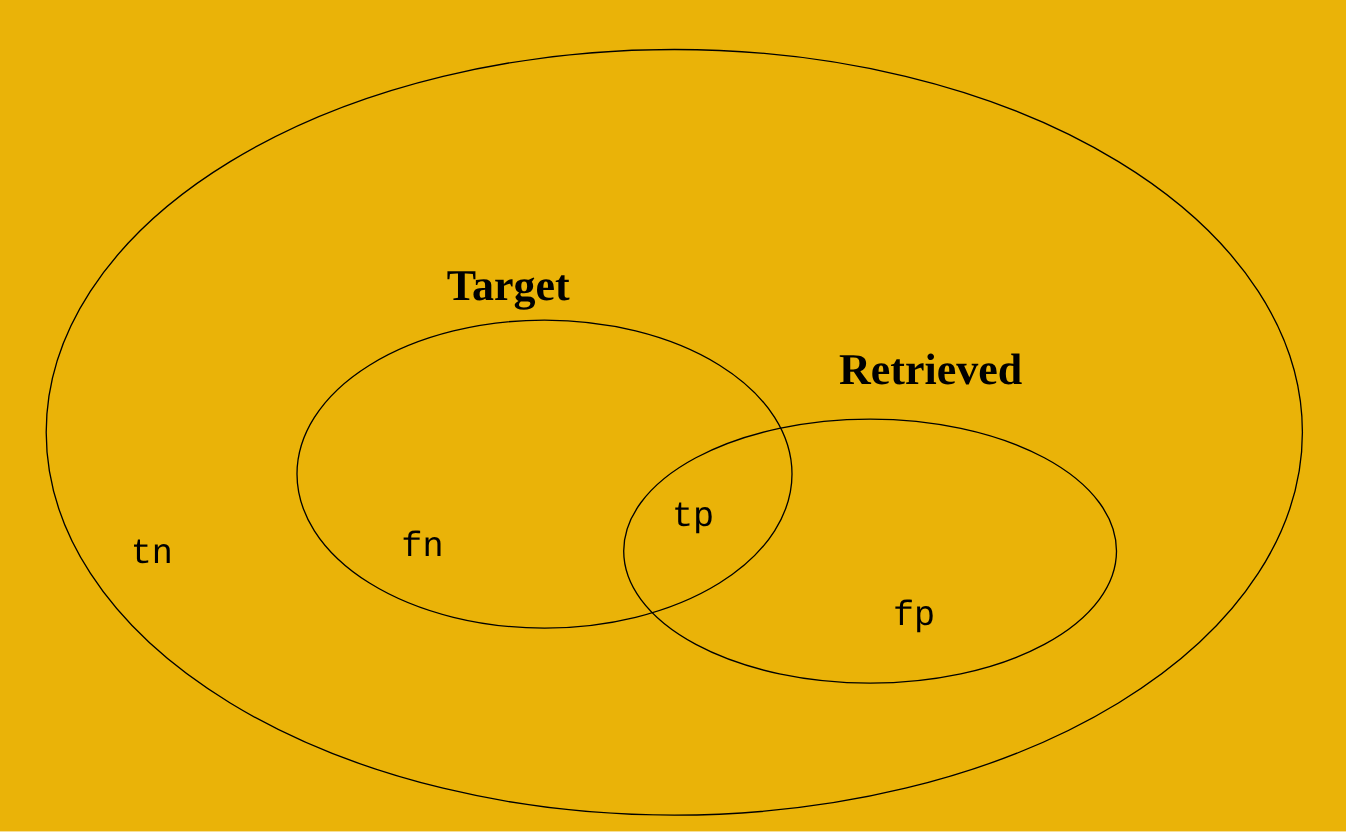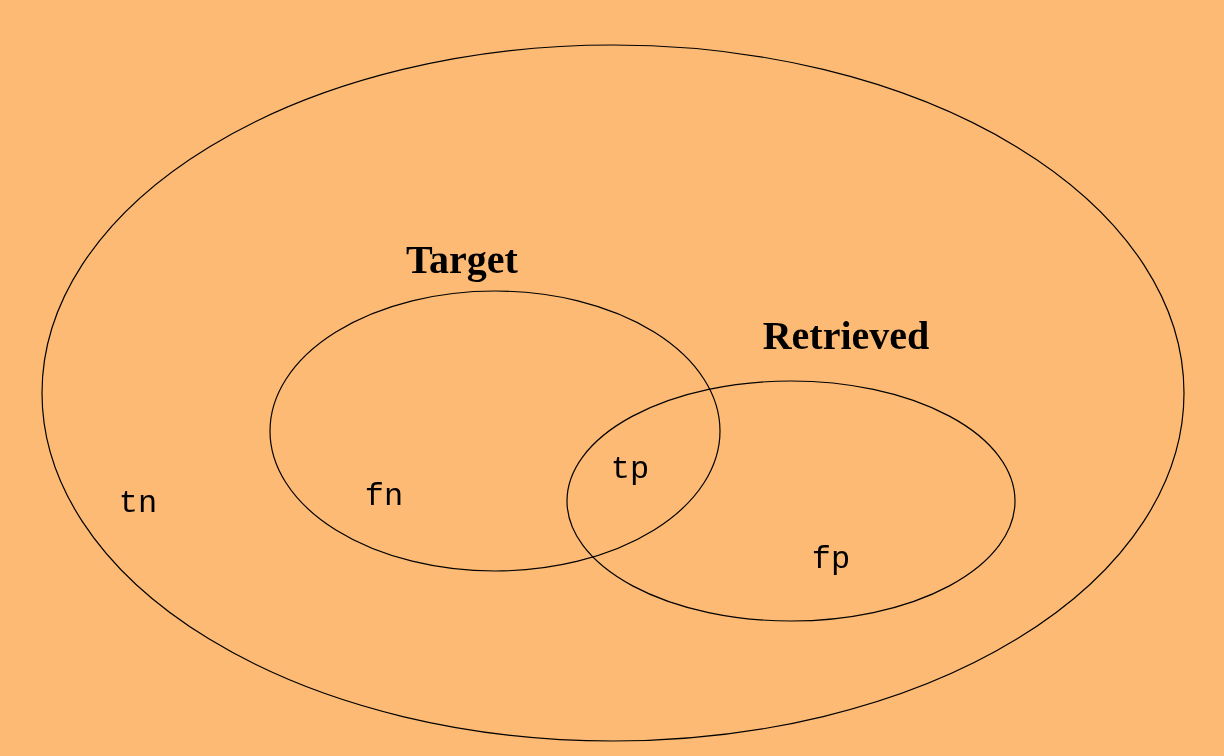--- a/index.html
+++ b/index.html
@@ -4,21 +4,21 @@
 <style>
   html, body {
     margin: 0;
     padding: 0;
     background: #ffffff;
   }
   .canvas {
     position: relative;
     width: 1224px;
     height: 756px;
-    background: #fdba74;
+    background: #eab308;
     overflow: hidden;
     font-family: "Liberation Serif", serif;
   }
   svg { display: block; }
   .set-ellipse {
     fill: none;
     stroke: #000000;
     stroke-width: 1.2;
   }
   .set-label {

